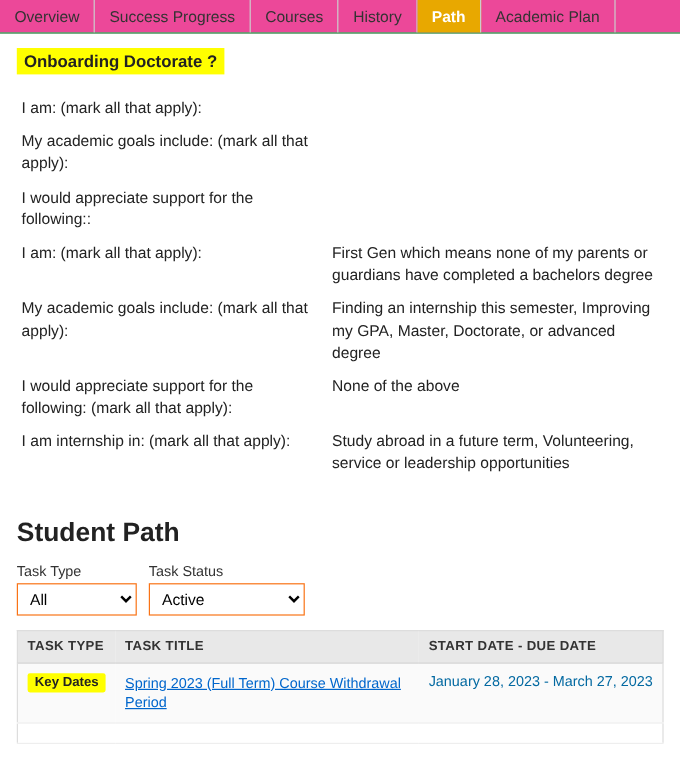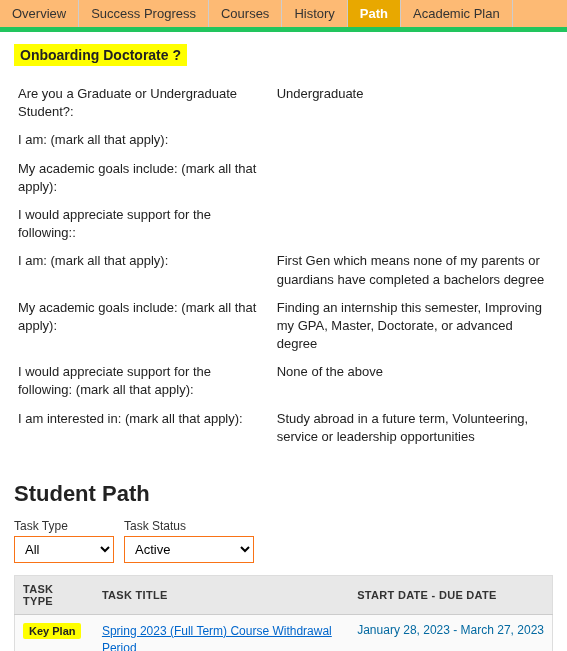--- a/index.html
+++ b/index.html
@@ -7,22 +7,22 @@
       font-family: Arial, sans-serif;
       font-size: 13px;
       color: #222;
       width: 567px;
       background: #fff;
     }
 
     
     .nav-tabs {
       display: flex;
-      background: #fdba74;
-      border-bottom: 5px solid #22c55e;
+      background: #ec4899;
+      border-bottom: 1px solid #22c55e;
     }
     .nav-tab {
       padding: 6px 12px;
       cursor: pointer;
       font-size: 13px;
       border-right: 1px solid #ccc;
       color: #333;
       white-space: nowrap;
     }
     .nav-tab.active {
@@ -175,24 +175,20 @@
 </nav>
 
 <div class="content">
 
   
   <div class="section-title">Onboarding Doctorate ?</div>
 
   <table class="qa-table">
     <tbody>
       <tr>
-        <td>Are you a Graduate or Undergraduate Student?:</td>
-        <td>Undergraduate</td>
-      </tr>
-      <tr>
         <td>I am: (mark all that apply):</td>
         <td></td>
       </tr>
       <tr>
         <td>My academic goals include: (mark all that apply):</td>
         <td></td>
       </tr>
       <tr>
         <td>I would appreciate support for the following::</td>
         <td></td>
@@ -203,21 +199,21 @@
       </tr>
       <tr>
         <td>My academic goals include: (mark all that apply):</td>
         <td>Finding an internship this semester, Improving my GPA, Master, Doctorate, or advanced degree</td>
       </tr>
       <tr>
         <td>I would appreciate support for the following: (mark all that apply):</td>
         <td>None of the above</td>
       </tr>
       <tr>
-        <td>I am interested in: (mark all that apply):</td>
+        <td>I am internship in: (mark all that apply):</td>
         <td>Study abroad in a future term, Volunteering, service or leadership opportunities</td>
       </tr>
     </tbody>
   </table>
 
   
   <div class="student-path-title">Student Path</div>
 
   
   <div class="filters-row">
@@ -240,21 +236,21 @@
     <thead>
       <tr>
         <th>TASK TYPE</th>
         <th>TASK TITLE</th>
         <th>START DATE - DUE DATE</th>
       </tr>
     </thead>
     <tbody>
       <tr>
         <td>
-          <span class="task-type-badge">Key Plan</span>
+          <span class="task-type-badge">Key Dates</span>
         </td>
         <td>
           <span class="task-link">Spring 2023 (Full Term) Course Withdrawal Period</span>
         </td>
         <td>
           <span class="date-range">January 28, 2023 - March 27, 2023</span>
         </td>
       </tr>
       <tr>
         <td>

